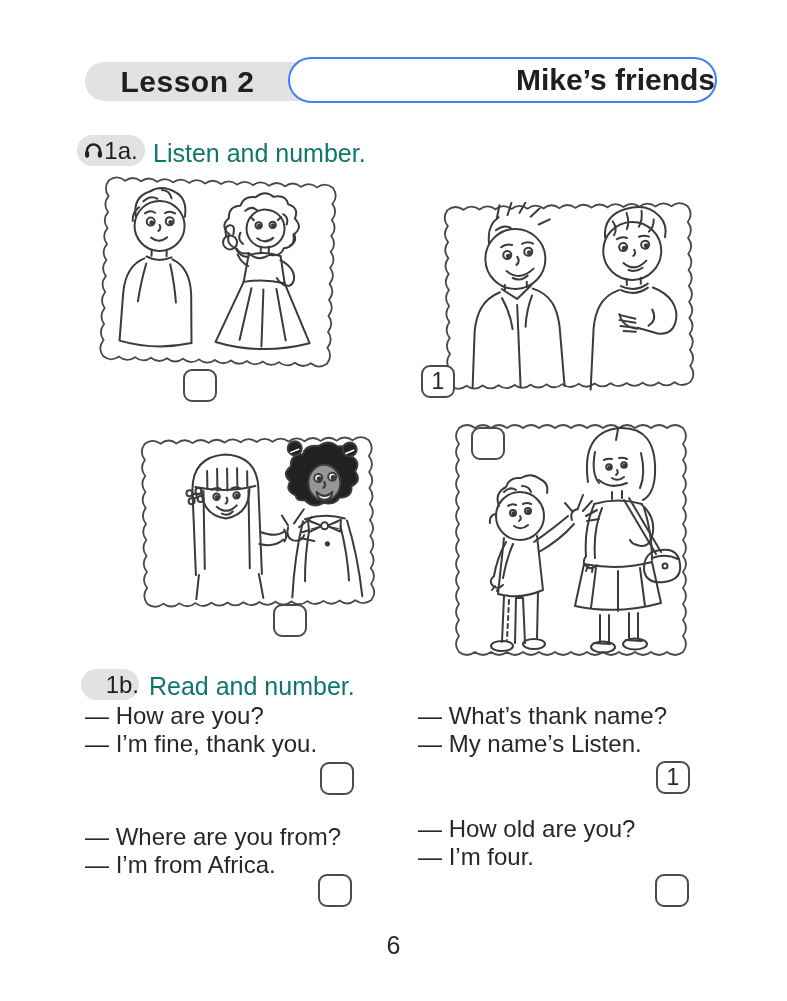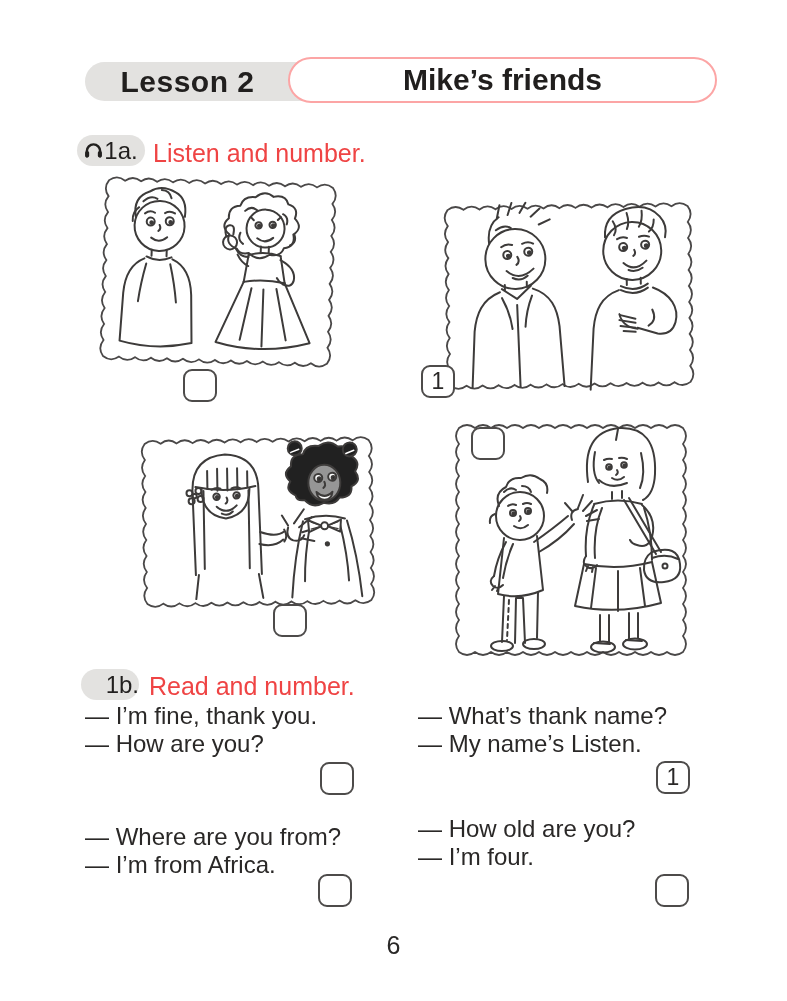--- a/index.html
+++ b/index.html
@@ -8,31 +8,31 @@
     background:#fff;overflow:hidden;
     font-family:"Liberation Sans", sans-serif;color:#2a2827;
   }
   
   .hdr-gray{position:absolute;left:85px;top:62px;width:631px;height:39px;
     background:#e3e2e0;border-radius:20px;}
   .lesson-label{position:absolute;left:85px;top:62px;width:205px;height:39px;
     display:flex;align-items:center;justify-content:center;
     font-weight:bold;font-size:30px;letter-spacing:0.5px;color:#211f1e;}
   .hdr-white{position:absolute;left:288px;top:57px;width:429px;height:46px;
-    background:#fff;border:2px solid #fca5a5;border-radius:24px;box-sizing:border-box;
-    display:flex;align-items:center;justify-content:center;}
+    background:#fff;border:2px solid #3b82f6;border-radius:24px;box-sizing:border-box;
+    display:flex;align-items:center;justify-content:flex-end;}
   .hdr-white span{font-weight:bold;font-size:30px;color:#211f1e;}
   
   .task-pill{position:absolute;background:#e3e2e0;border-radius:16px;
     display:flex;align-items:center;justify-content:center;gap:1px;}
   #pill-1a{left:77px;top:135px;width:68px;height:31px;}
   #pill-1b{left:81px;top:669px;width:58px;height:31px;justify-content:flex-end;}
   .task-num{font-weight:normal;font-size:24px;color:#211f1e;}
   .hp-icon{width:19px;height:17px;flex:0 0 auto;color:#211f1e;}
-  .instr{position:absolute;font-size:25px;color:#ef4444;}
+  .instr{position:absolute;font-size:25px;color:#0f766e;}
   #instr-1a{left:153px;top:139px;}
   #instr-1b{left:149px;top:672px;}
   
   .pic{position:absolute;}
   #pic-0{left:97px;top:174px;width:243px;height:196px;transform:rotate(2deg);}
   #pic-1{left:440px;top:196px;width:258px;height:198px;transform:rotate(-1deg);}
   #pic-2{left:138px;top:432px;width:240px;height:180px;transform:rotate(-1deg);}
   #pic-3{left:450px;top:416px;width:242px;height:246px;}
   .pic svg{display:block;width:100%;height:100%;}
   
@@ -270,22 +270,22 @@
   <div class="answer-box" id="pbox-1">1</div>
   <div class="answer-box" id="pbox-2"></div>
   <div class="answer-box" id="pbox-3"></div>
 
   <div class="task-pill" id="pill-1b">
     <span class="task-num">1b.</span>
   </div>
   <div class="instr" id="instr-1b">Read and number.</div>
 
   <div class="dlg" id="dlg-0">
+    <div>— How are you?</div>
     <div>— I’m fine, thank you.</div>
-    <div>— How are you?</div>
   </div>
   <div class="dlg" id="dlg-1">
     <div>— What’s thank name?</div>
     <div>— My name’s Listen.</div>
   </div>
   <div class="dlg" id="dlg-2">
     <div>— Where are you from?</div>
     <div>— I’m from Africa.</div>
   </div>
   <div class="dlg" id="dlg-3">

